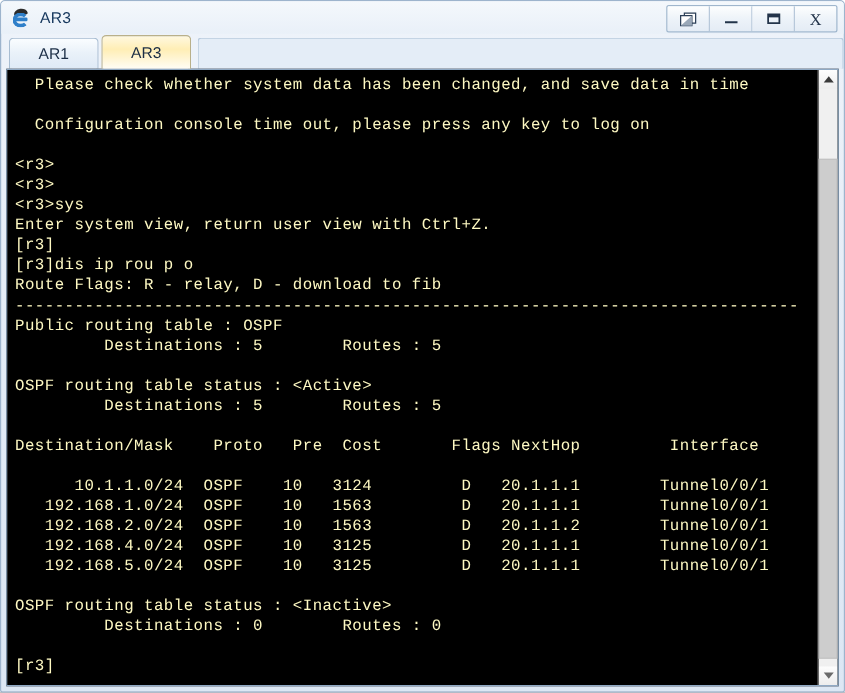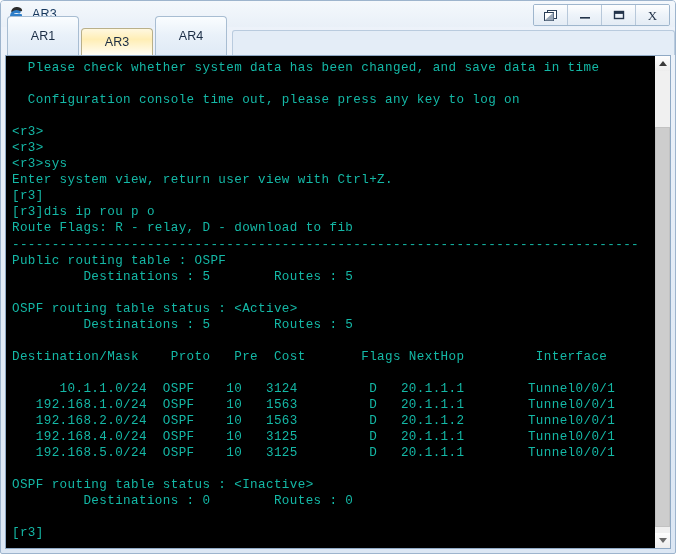--- a/index.html
+++ b/index.html
@@ -111,21 +111,21 @@
   .tabstrip {
     flex: 0 0 28px;
     height: 28px;
     position: relative;
     display: flex;
     align-items: flex-end;
     padding-left: 6px;
     box-sizing: border-box;
   }
   .tab {
-    height: 39px;
+    height: 25px;
     min-width: 72px;
     box-sizing: border-box;
     margin-right: 2px;
     display: flex;
     align-items: center;
     justify-content: center;
     font-size: 12.5px;
     color: #1b2d45;
     border: 1px solid #a8bdd2;
     border-bottom: none;
@@ -167,21 +167,21 @@
     background: #000;
     overflow: hidden;
     border-left: 2px solid #000;
   }
   .term {
     position: absolute;
     left: 0; top: 0;
     right: 0; bottom: 0;
     padding: 4px 0 0 4px;
     margin: 0;
-    color: #14b8a6;
+    color: #fef9c3;
     background: #000;
     font-family: "Liberation Mono", "DejaVu Sans Mono", monospace;
     font-size: 12.6px;
     line-height: 16.05px;
     white-space: pre;
     letter-spacing: 0.38px;
     overflow: hidden;
   }
 
   
@@ -265,23 +265,20 @@
       </div>
     </div>
   </div>
 
   <div class="tabstrip">
     <div class="tab">
       <span>AR1</span>
     </div>
     <div class="tab active">
       <span>AR3</span>
-    </div>
-    <div class="tab">
-      <span>AR4</span>
     </div>
     <div class="tab-filler"></div>
   </div>
 
   <div class="term-wrap">
     <div class="term-inner">
       <pre class="term">  Please check whether system data has been changed, and save data in time
 
   Configuration console time out, please press any key to log on
 

